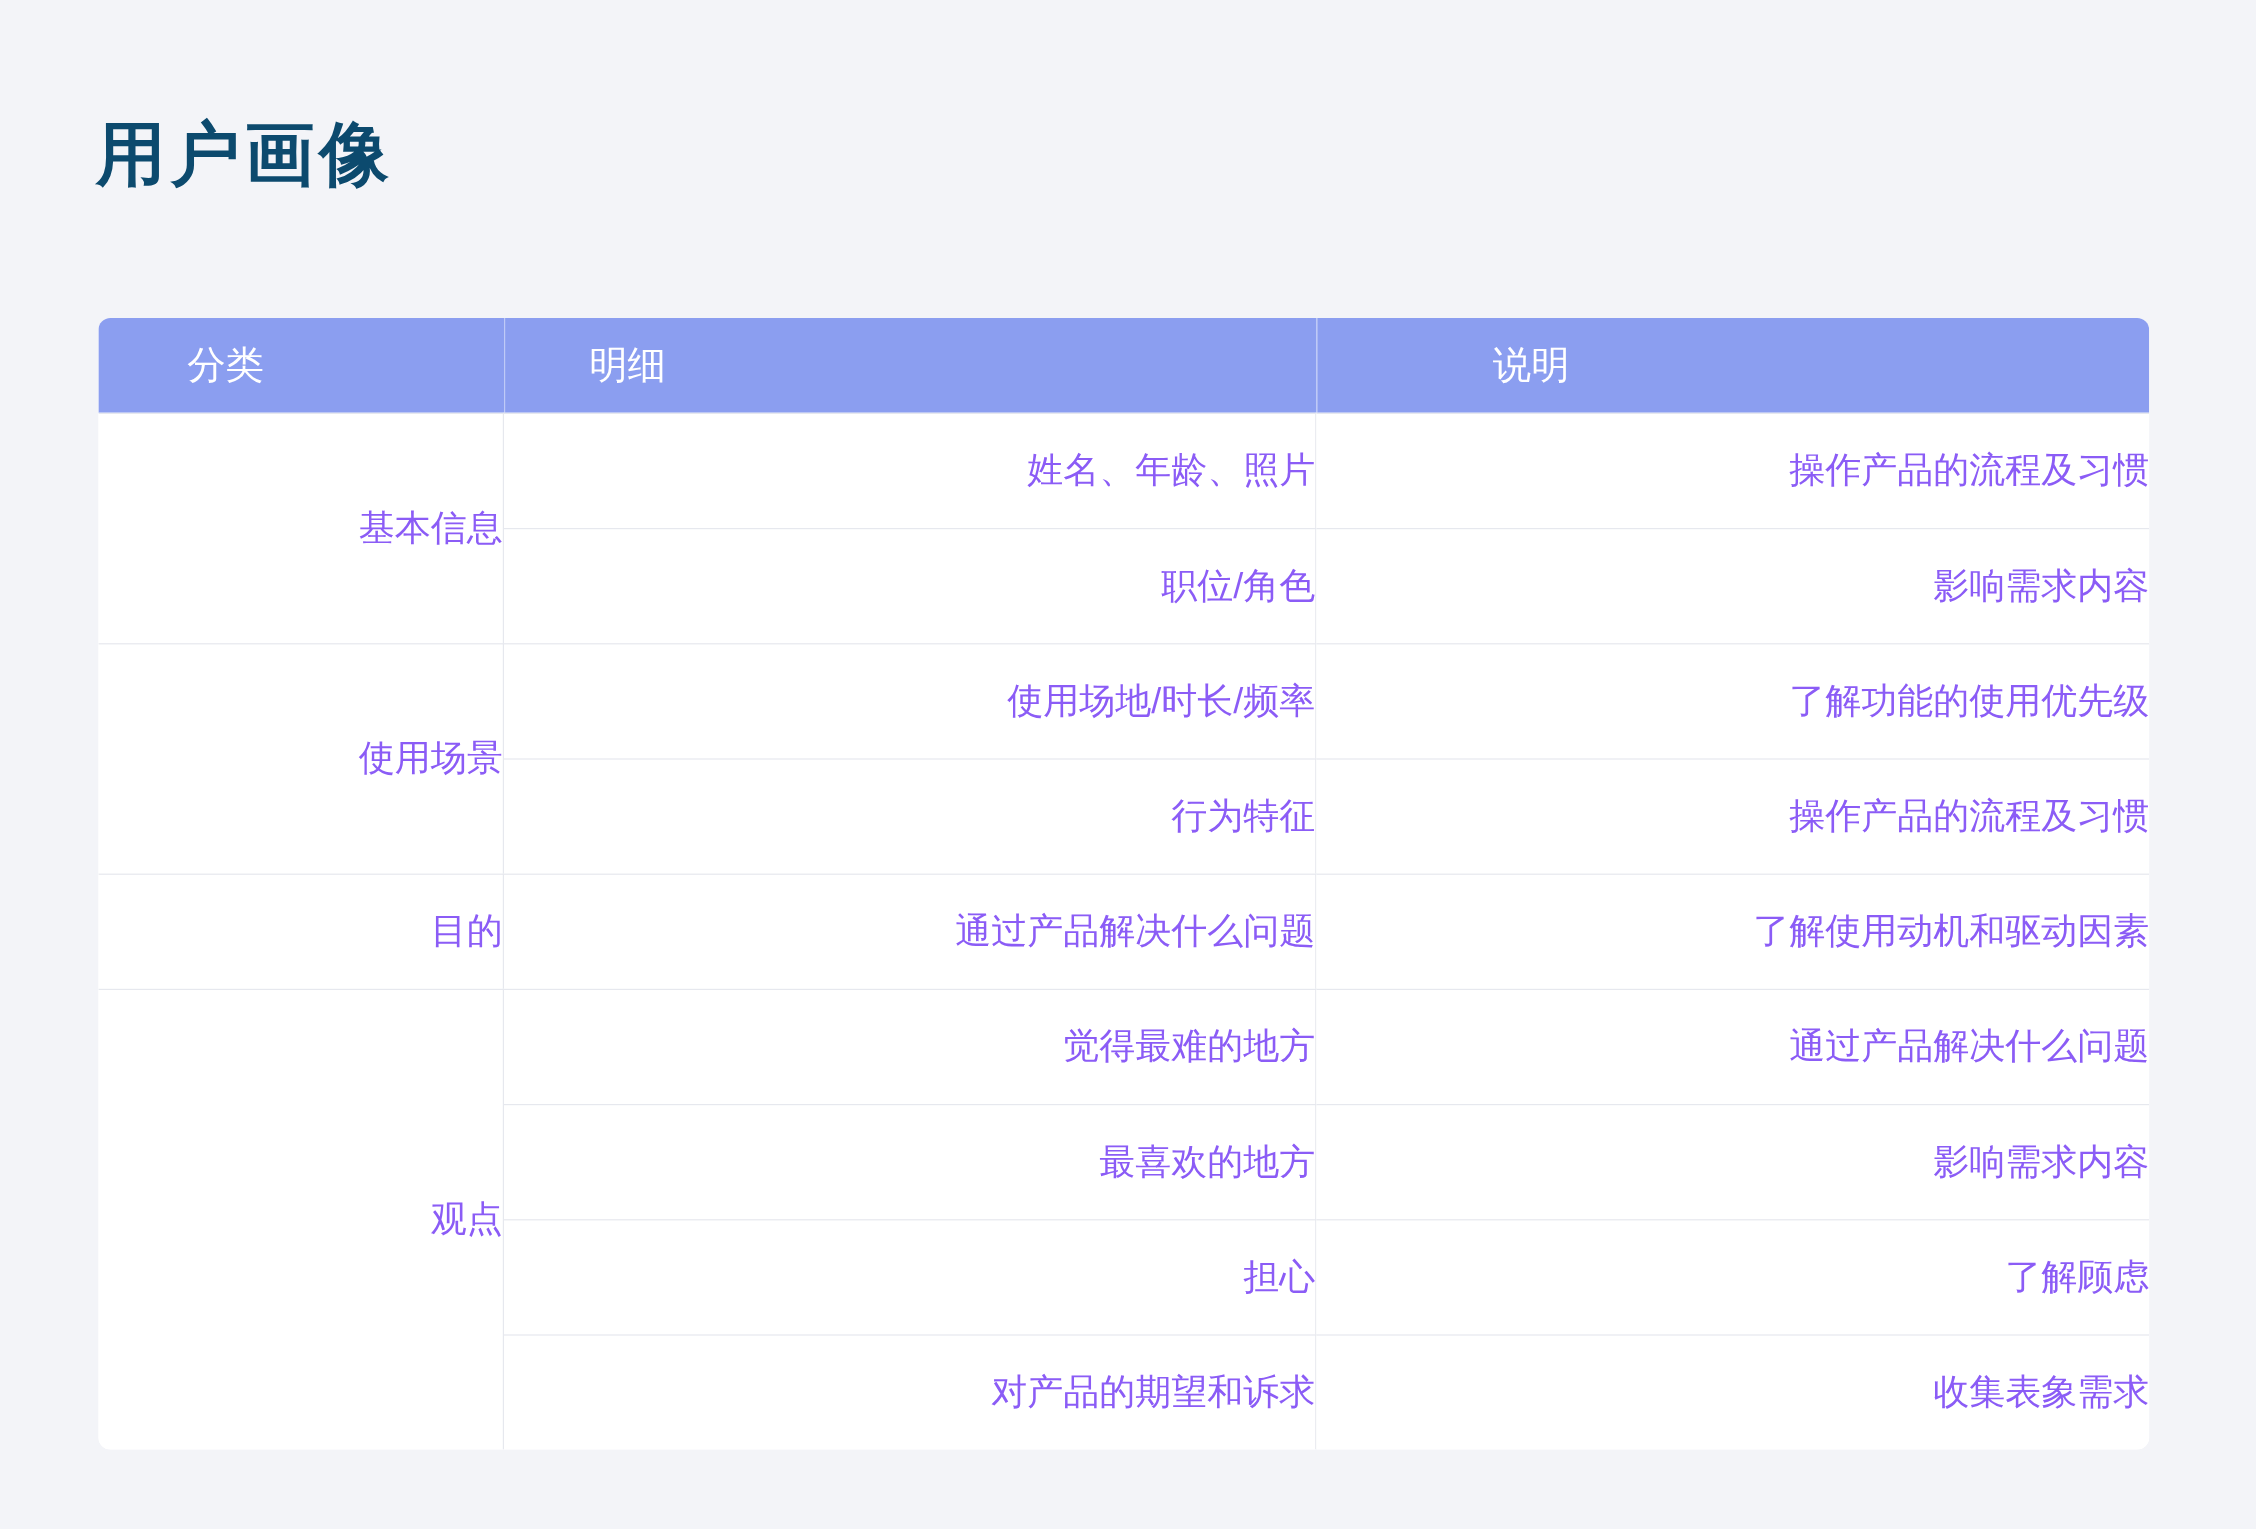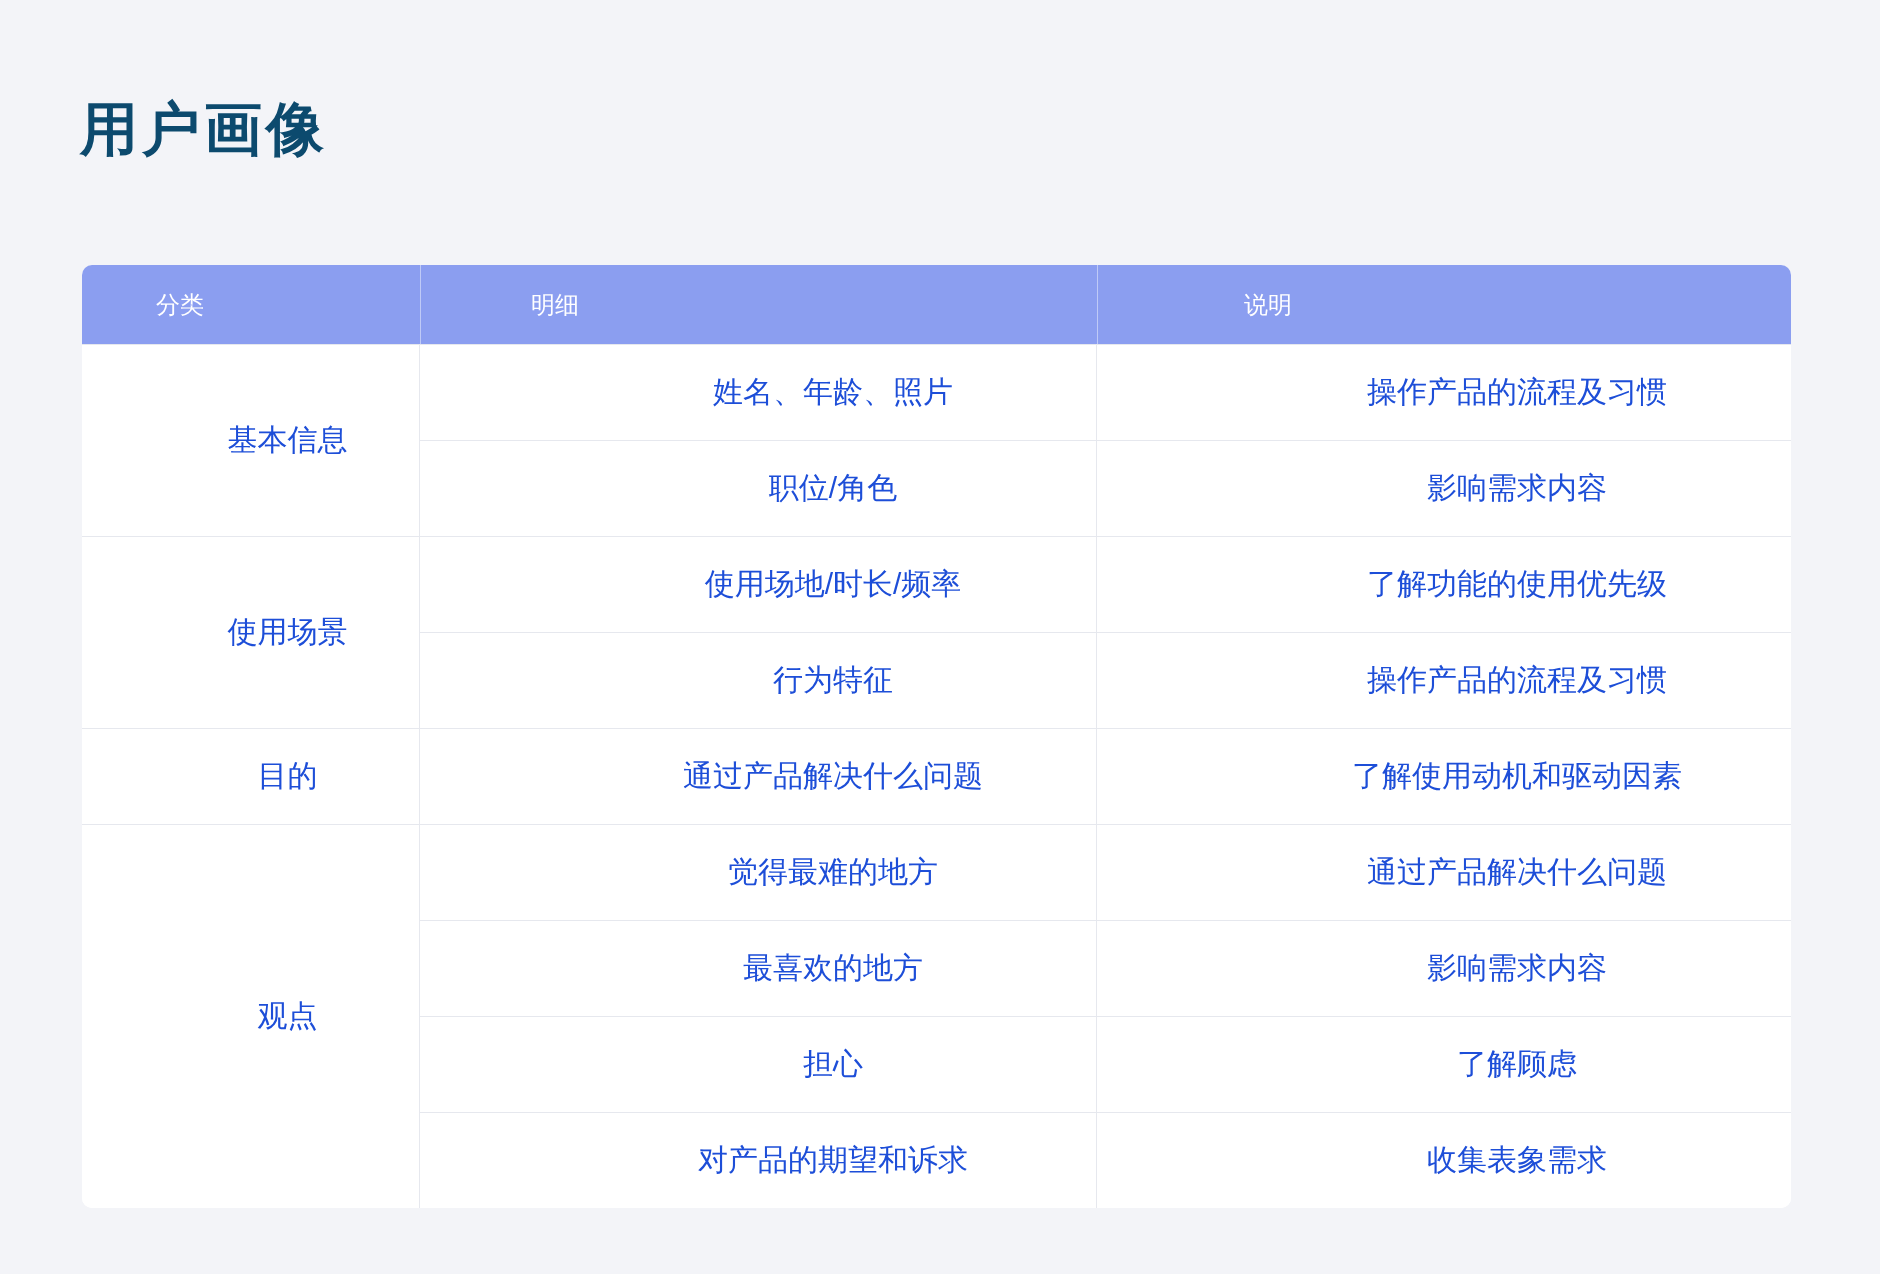--- a/index.html
+++ b/index.html
@@ -41,37 +41,37 @@
     border-spacing: 0;
   }
   col.c1 { width: 338px; }
   col.c2 { width: 677px; }
   col.c3 { width: 694px; }
 
   th {
     height: 79px;
     background: #8b9ef0;
     color: #ffffff;
-    font-size: 24px;
+    font-size: 32px;
     font-weight: 400;
     text-align: left;
     vertical-align: middle;
     padding: 0;
   }
   th.h-cat  { padding-left: 74px; }
-  th.h-det  { padding-left: 110px; border-left: 1px solid rgba(255,255,255,0.45); }
+  th.h-det  { padding-left: 70px; border-left: 1px solid rgba(255,255,255,0.45); }
   th.h-desc { padding-left: 146px; border-left: 1px solid rgba(255,255,255,0.45); }
 
   td {
     height: 95px;
     background: #ffffff;
-    color: #1d4ed8;
+    color: #8b5cf6;
     font-size: 30px;
     font-weight: 400;
-    text-align: center;
+    text-align: right;
     vertical-align: middle;
     padding: 0;
     border-top: 1px solid #e6e8ee;
   }
   td.cat {
     padding-left: 74px;
     border-right: 1px solid #e6e8ee;
   }
   td.det {
     padding-left: 150px;

